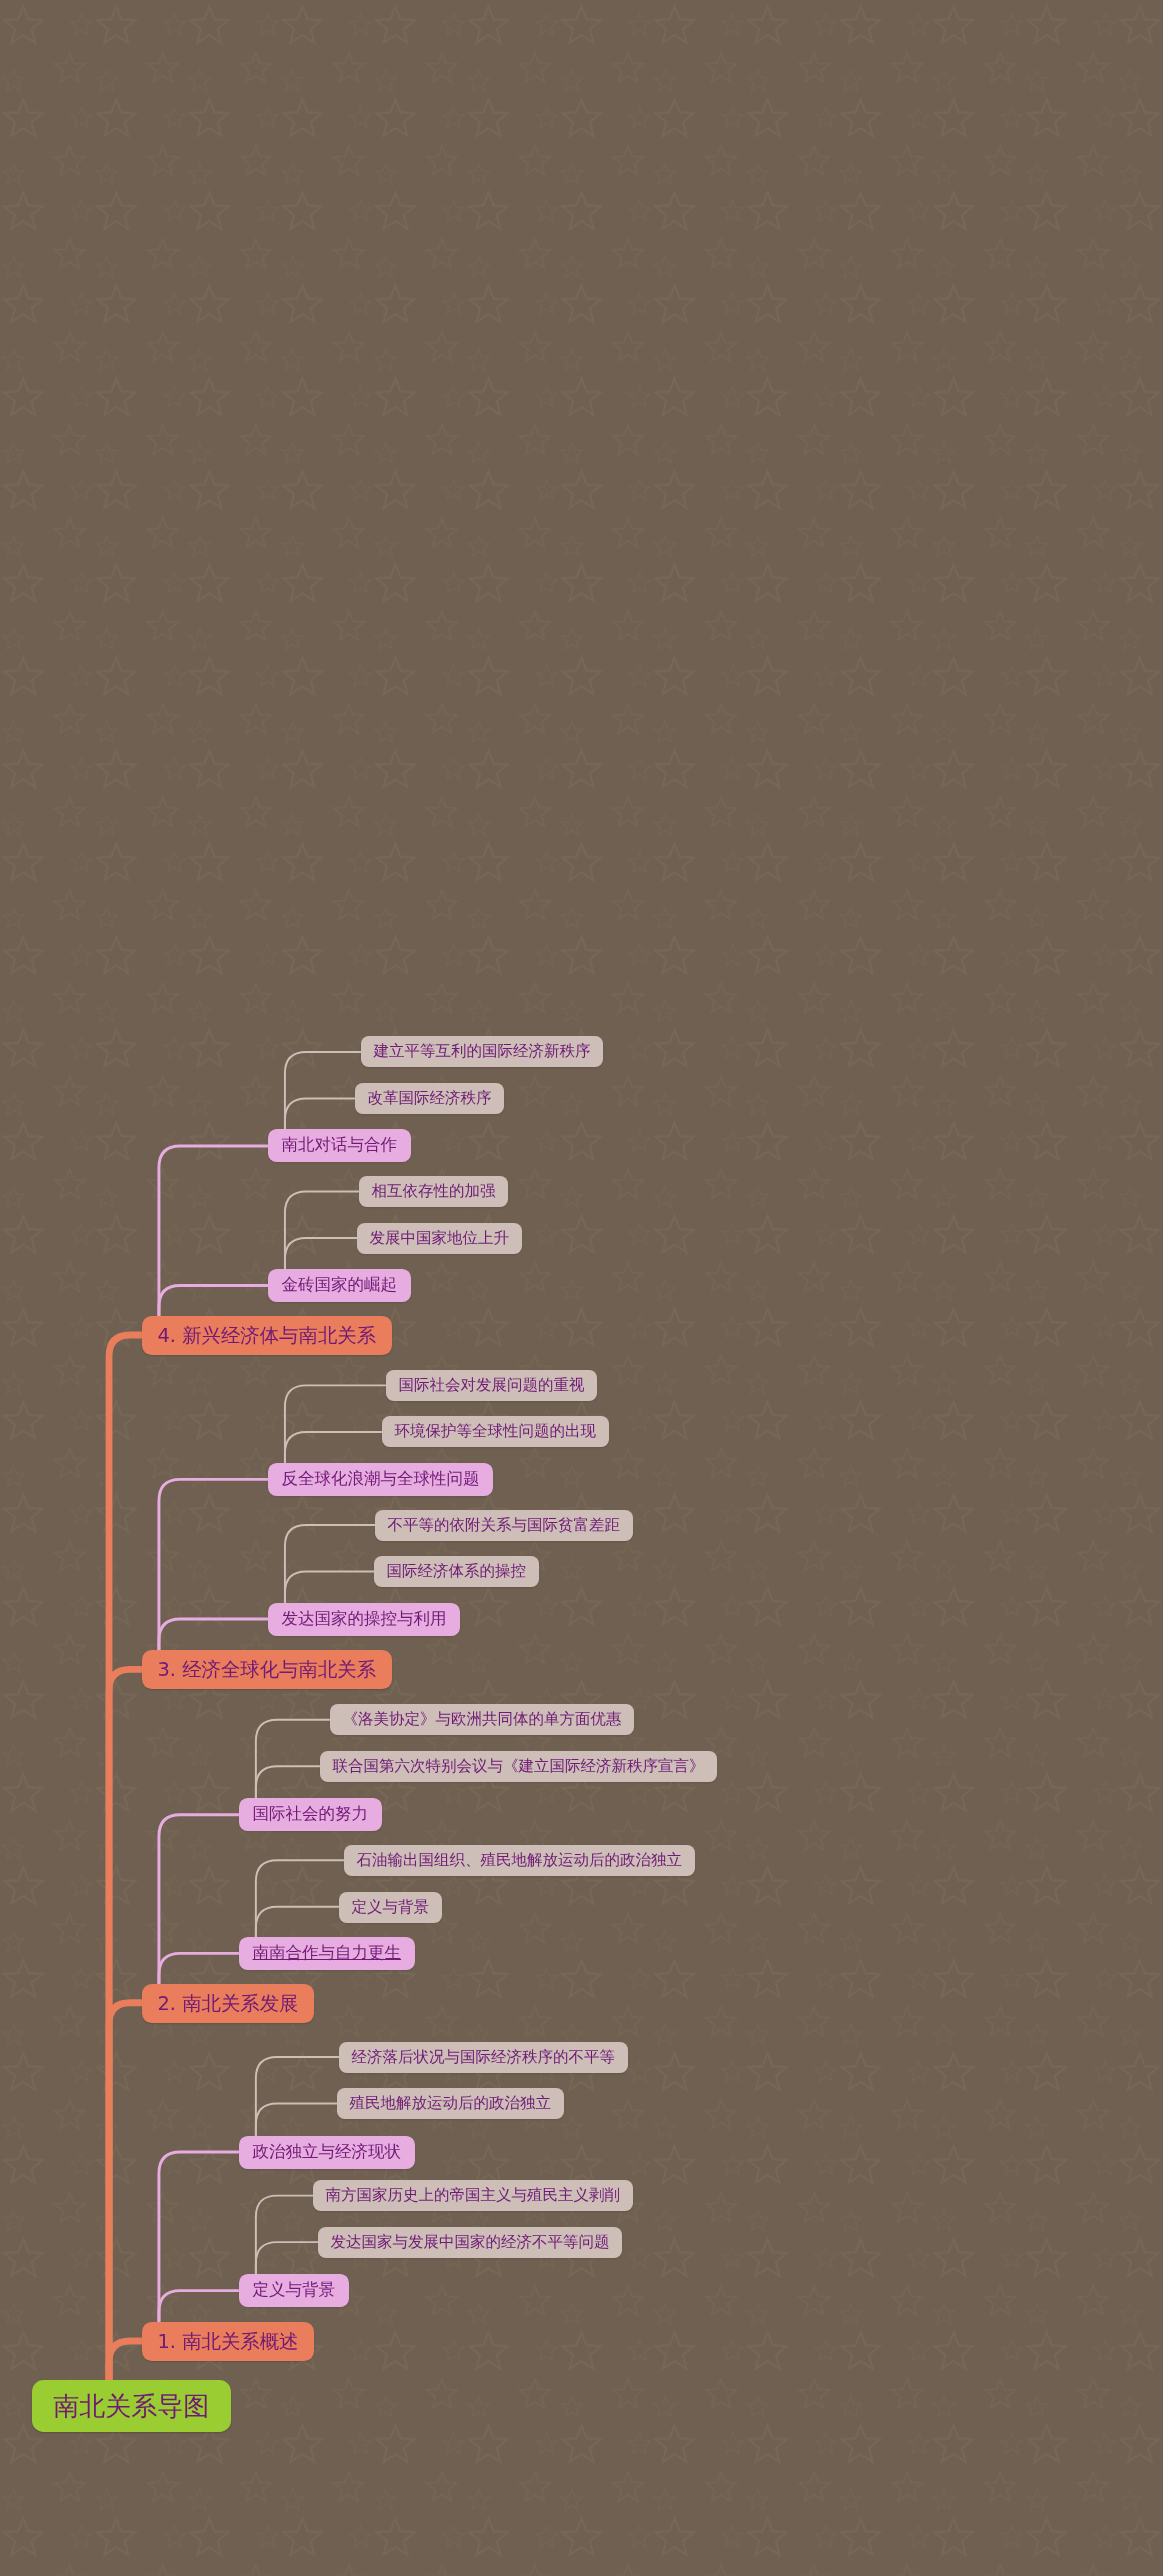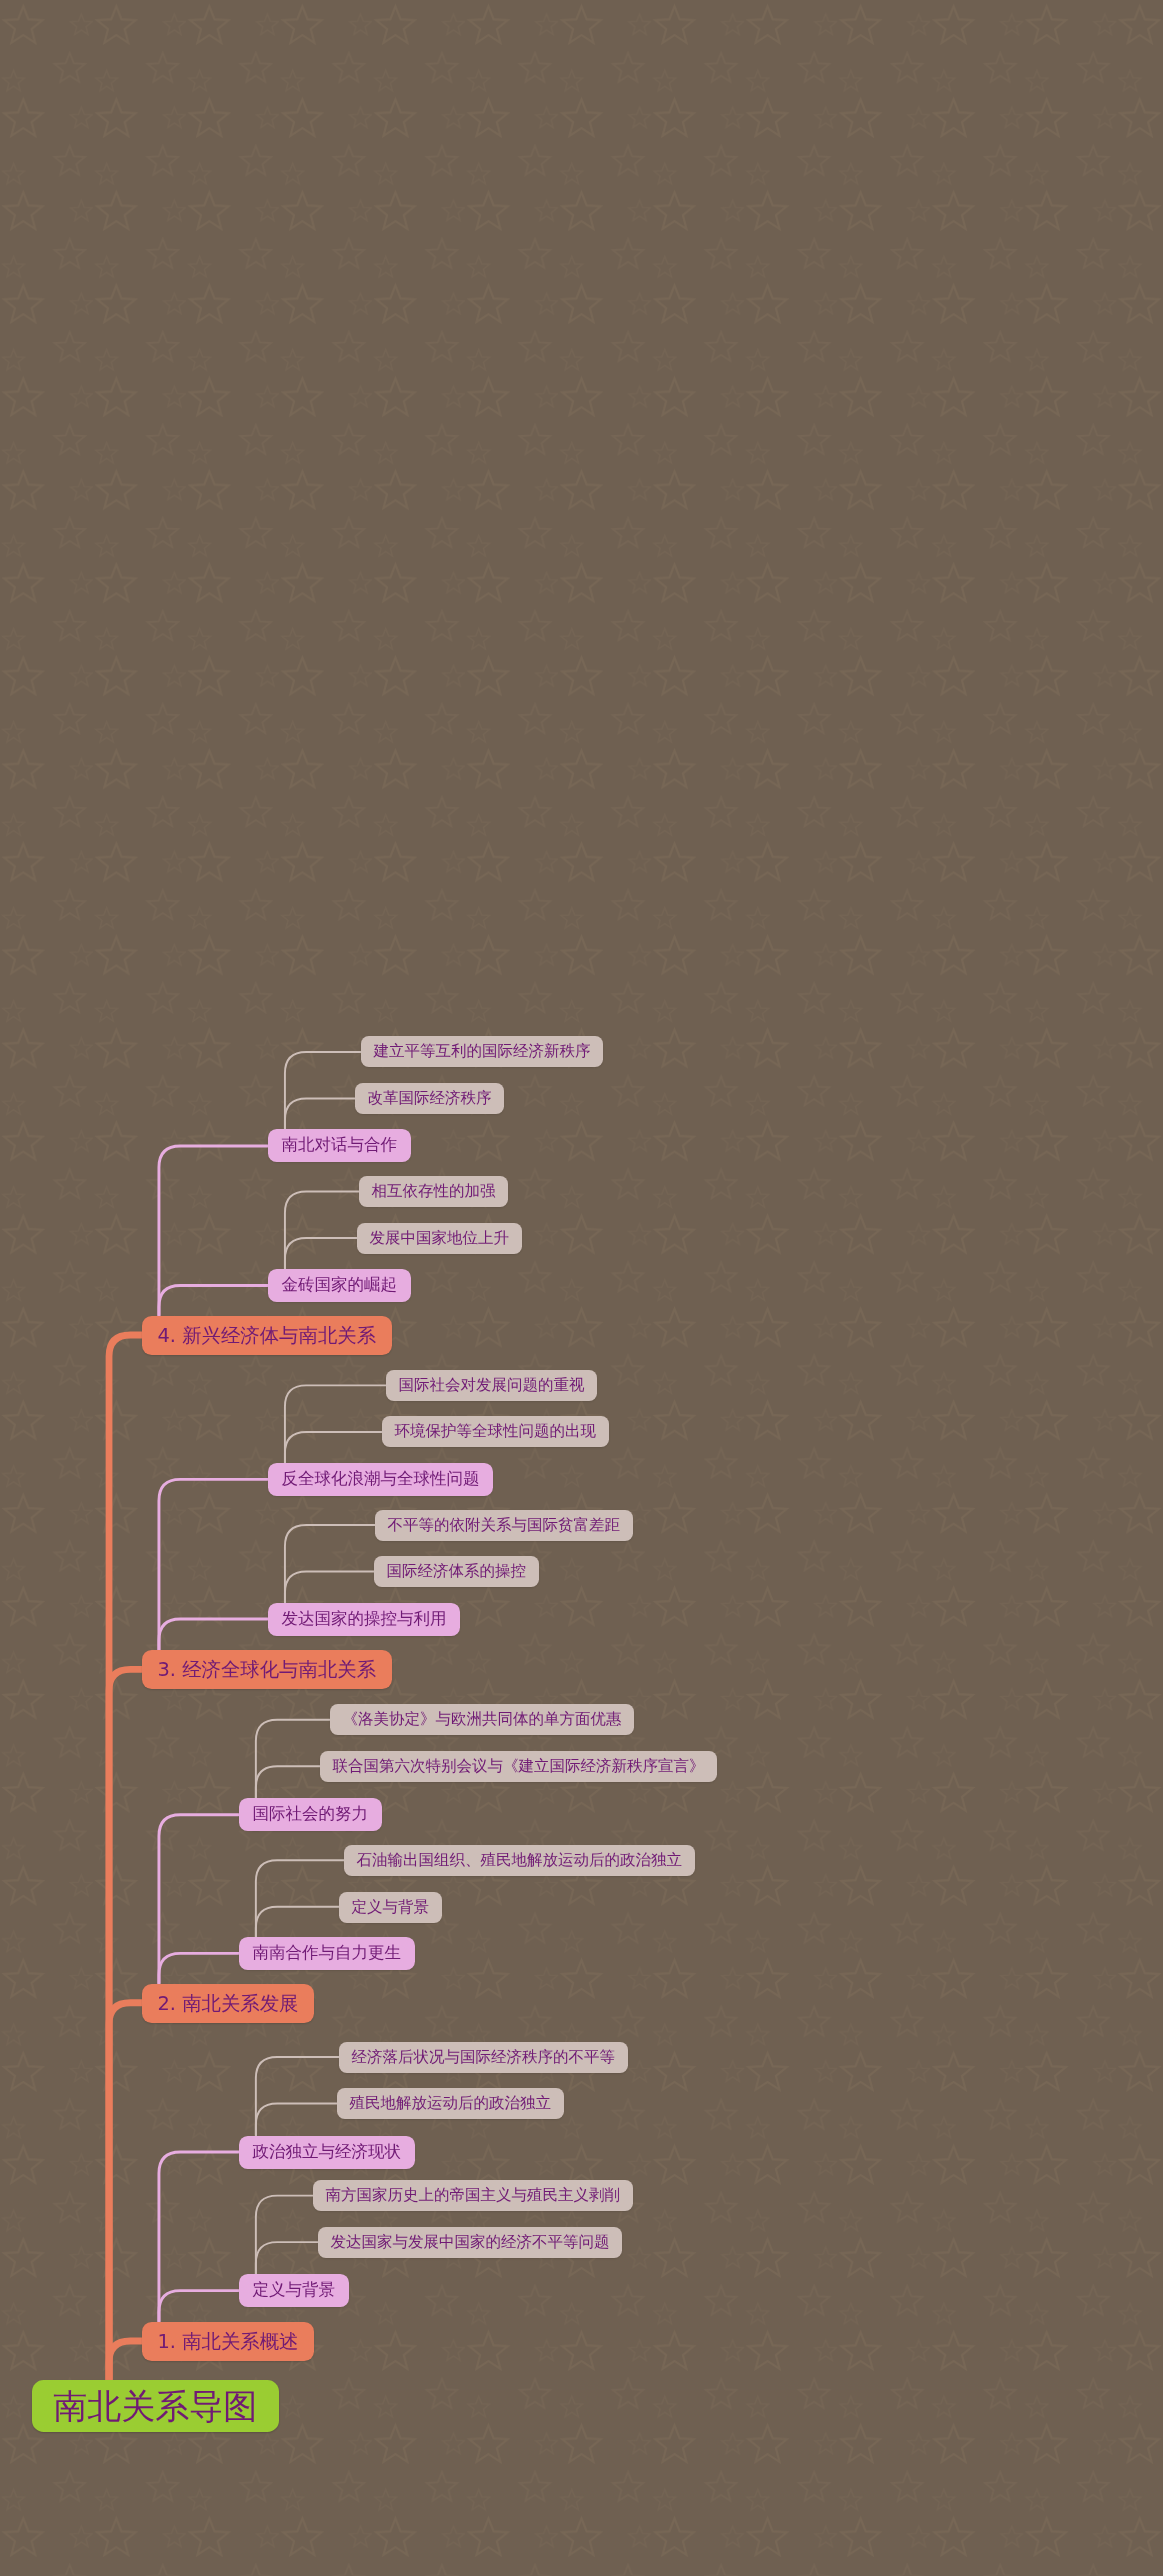--- a/index.html
+++ b/index.html
@@ -43,21 +43,21 @@
     align-items: center;
     justify-content: center;
     white-space: nowrap;
     color: #701a75;
     line-height: 1;
   }
 
   .node-root {
     background: #9acd32;
     border-radius: 11.6px;
-    font-size: 34px;
+    font-size: 26px;
     padding: 0 21.3px;
     height: 52px;
     box-shadow: 0 1px 1.9px rgba(0,0,0,0.18);
   }
 
   .node-l1 {
     background: #ea7d5c;
     border-radius: 9.7px;
     font-size: 19.4px;
     padding: 0 15.5px;
@@ -152,21 +152,21 @@
       </div>
       <div class="node node-l3" style="left: 337px; top: 2088px; min-width: 192px; height: 31px;">
         <span>殖民地解放运动后的政治独立</span>
       </div>
       <div class="node node-l3" style="left: 339px; top: 2042px; min-width: 239px; height: 31px;">
         <span>经济落后状况与国际经济秩序的不平等</span>
       </div>
       <div class="node node-l1" style="left: 142px; top: 1984px; min-width: 132px; height: 39px;">
         <span>2. 南北关系发展</span>
       </div>
-      <div class="node node-l2" style="left: 239px; top: 1937px; min-width: 142px; height: 33px;">
+      <div class="node node-l2" style="left: 239px; top: 1937px; min-width: 142px; height: 33px; text-decoration: underline;">
         <span>南南合作与自力更生</span>
       </div>
       <div class="node node-l3" style="left: 339px; top: 1892px; min-width: 80px; height: 31px;">
         <span>定义与背景</span>
       </div>
       <div class="node node-l3" style="left: 344px; top: 1845px; min-width: 270px; height: 31px;">
         <span>石油输出国组织、殖民地解放运动后的政治独立</span>
       </div>
       <div class="node node-l2" style="left: 239px; top: 1798px; min-width: 116px; height: 33px;">
         <span>国际社会的努力</span>

